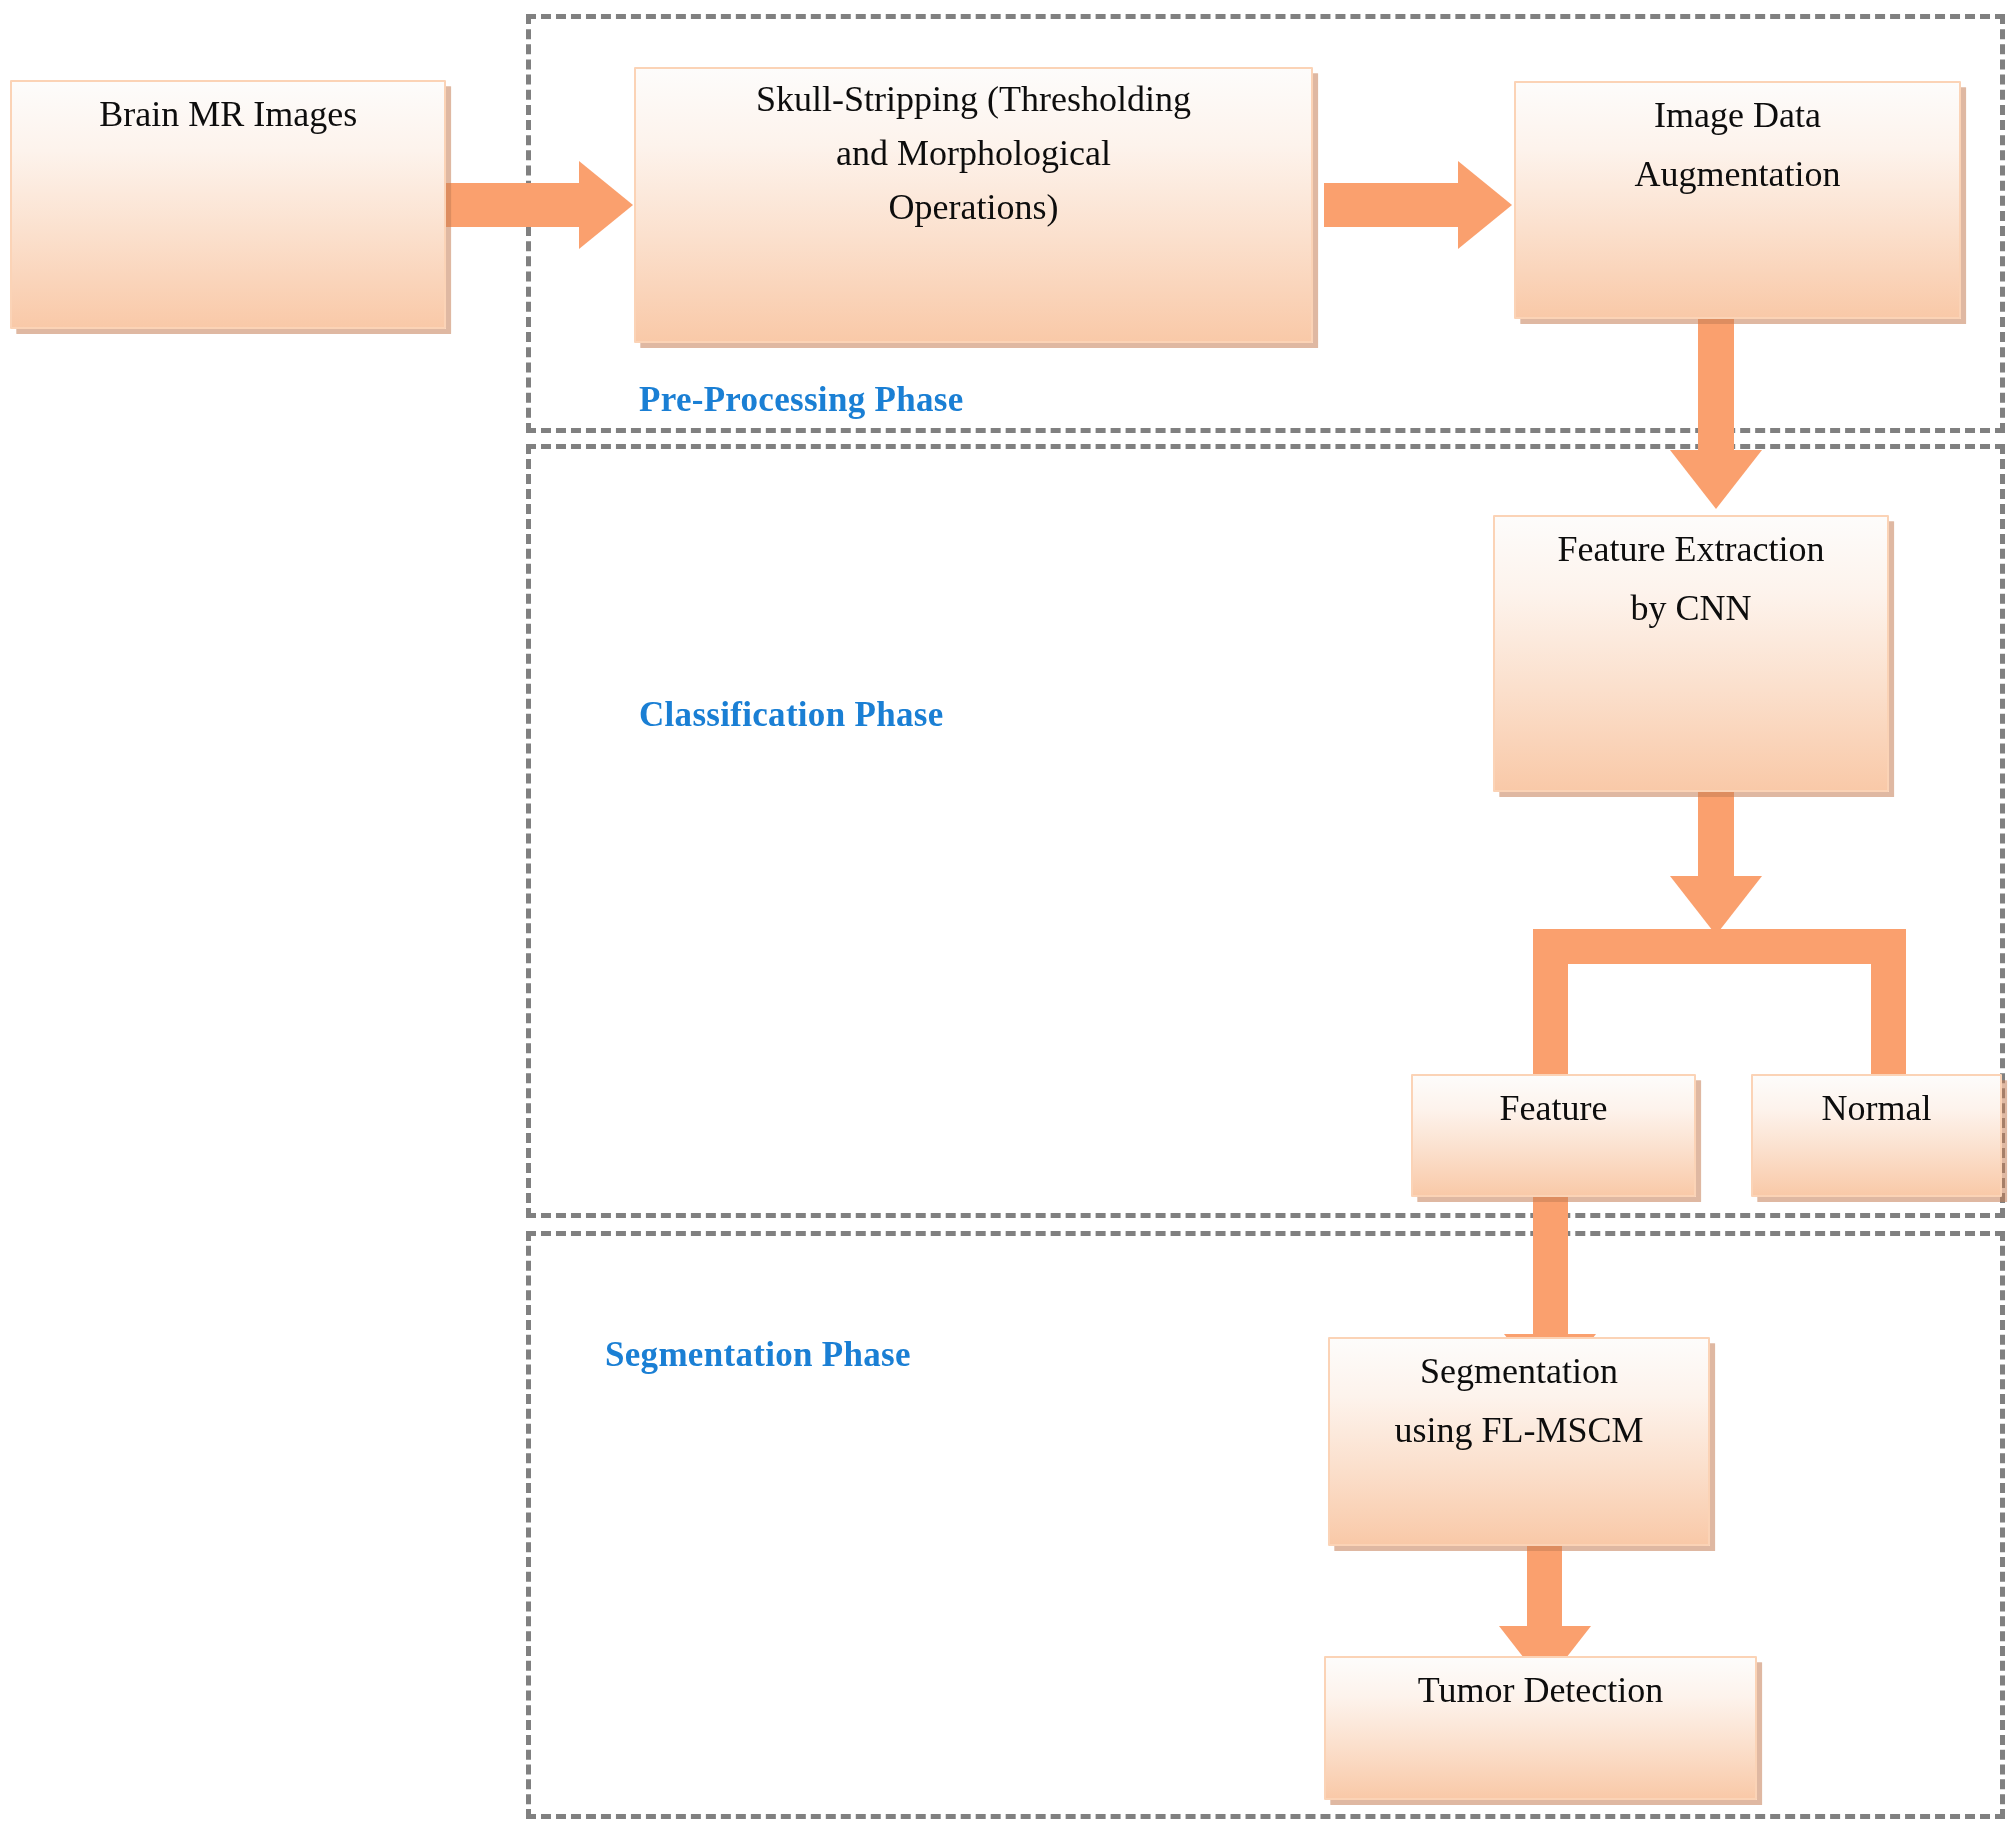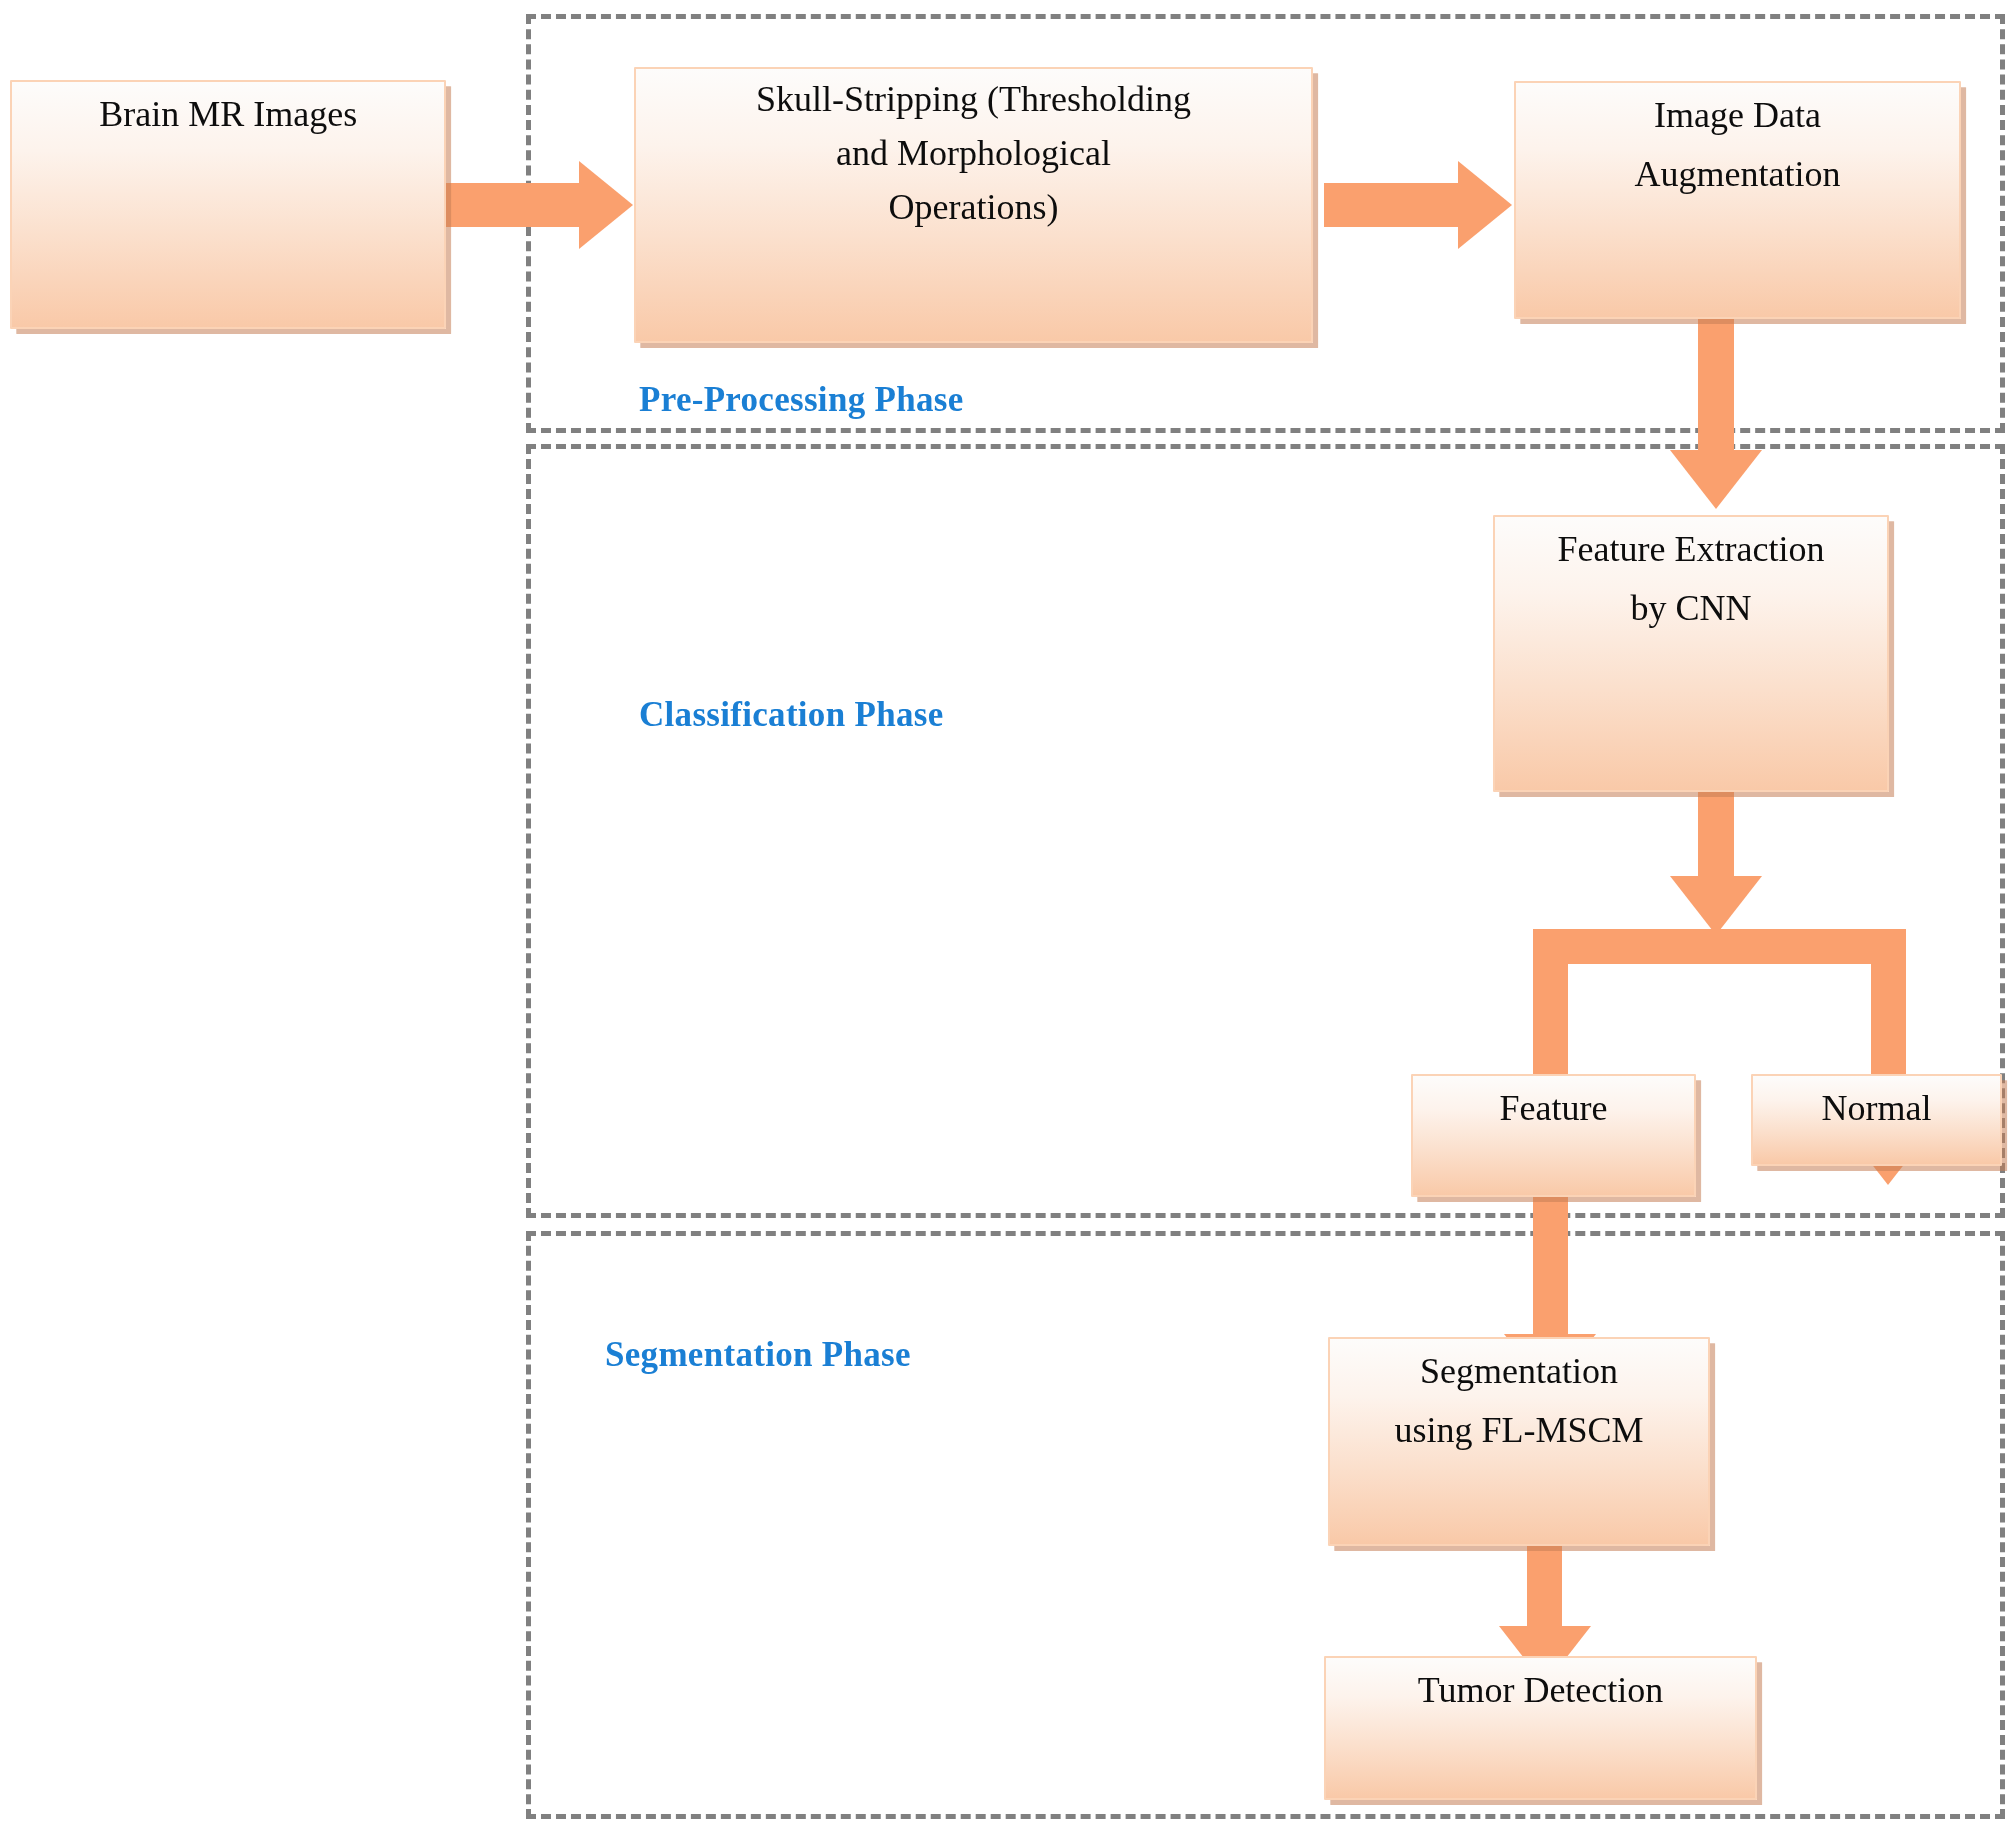--- a/index.html
+++ b/index.html
@@ -147,21 +147,21 @@
 
   <div class="node" style="left:1493px; top:515px; width:396px; height:277px;">
     <div>Feature Extraction</div>
     <div>by CNN</div>
   </div>
 
   <div class="node" style="left:1411px; top:1074px; width:285px; height:123px;">
     <div>Feature</div>
   </div>
 
-  <div class="node" style="left:1751px; top:1074px; width:251px; height:92px;">
+  <div class="node" style="left:1751px; top:1074px; width:251px; height:123px;">
     <div>Normal</div>
   </div>
 
   <div class="node" style="left:1328px; top:1337px; width:382px; height:209px;">
     <div>Segmentation</div>
     <div>using FL-MSCM</div>
   </div>
 
   <div class="node" style="left:1324px; top:1656px; width:433px; height:144px;">
     <div>Tumor Detection</div>

